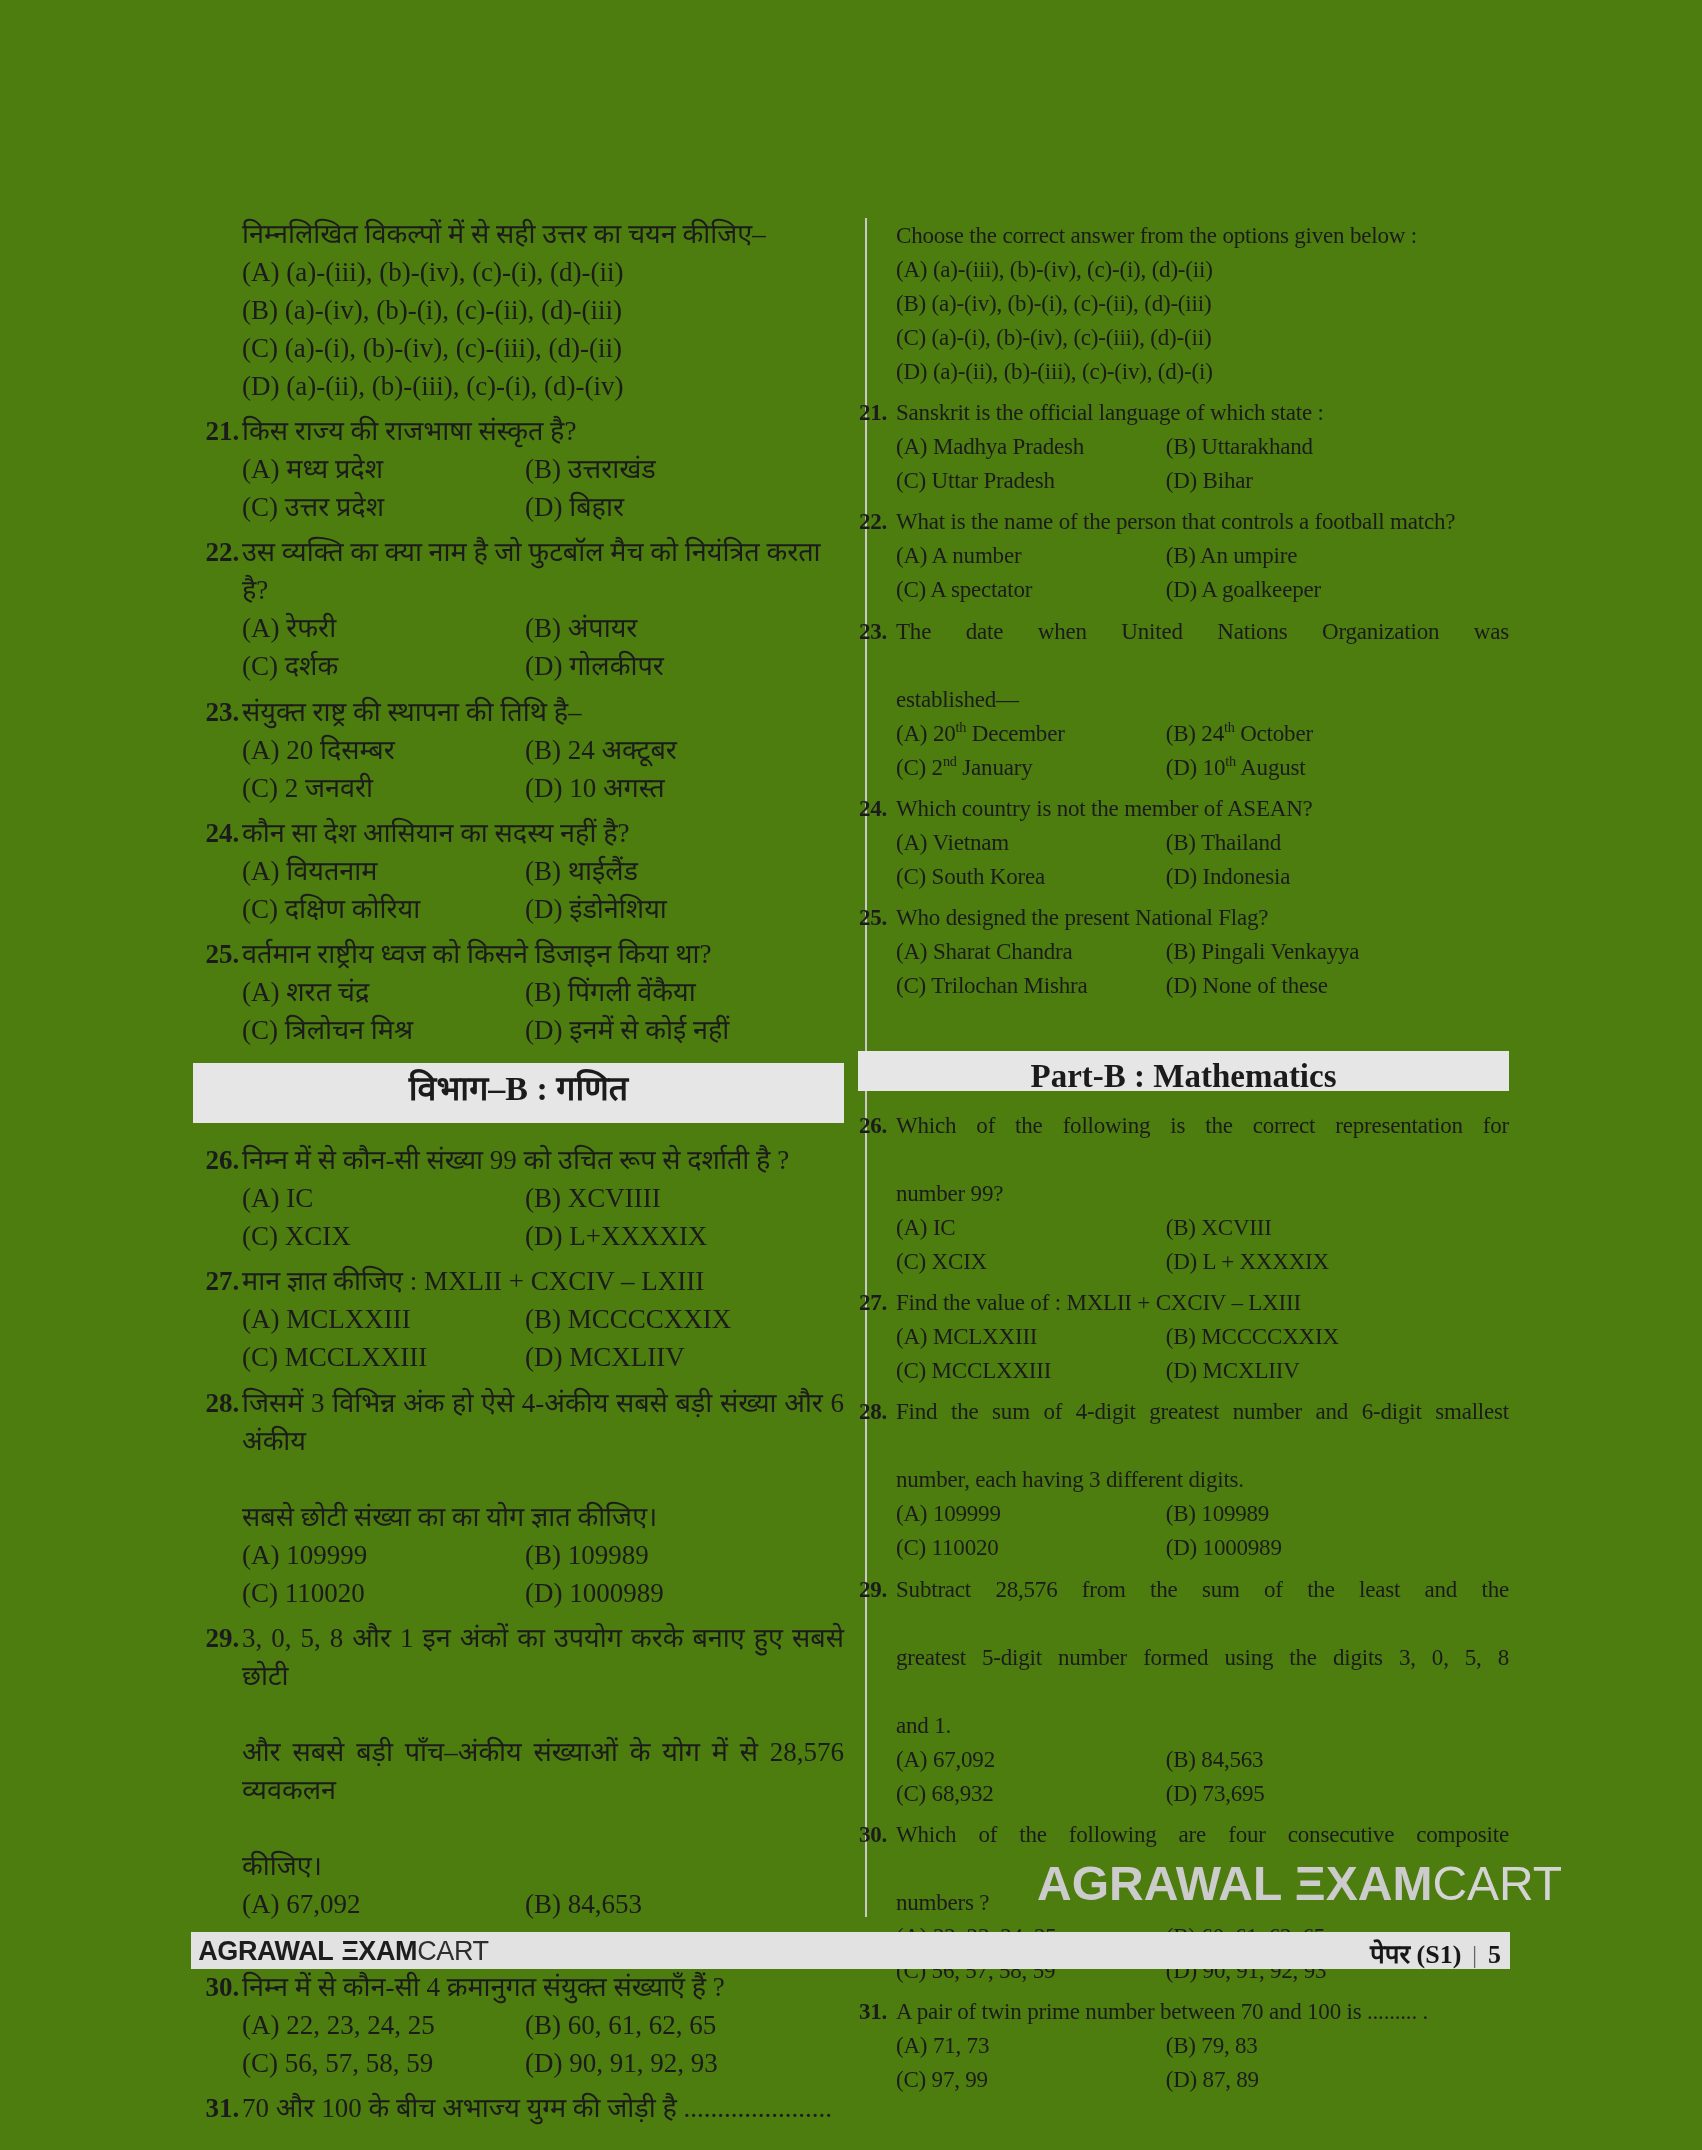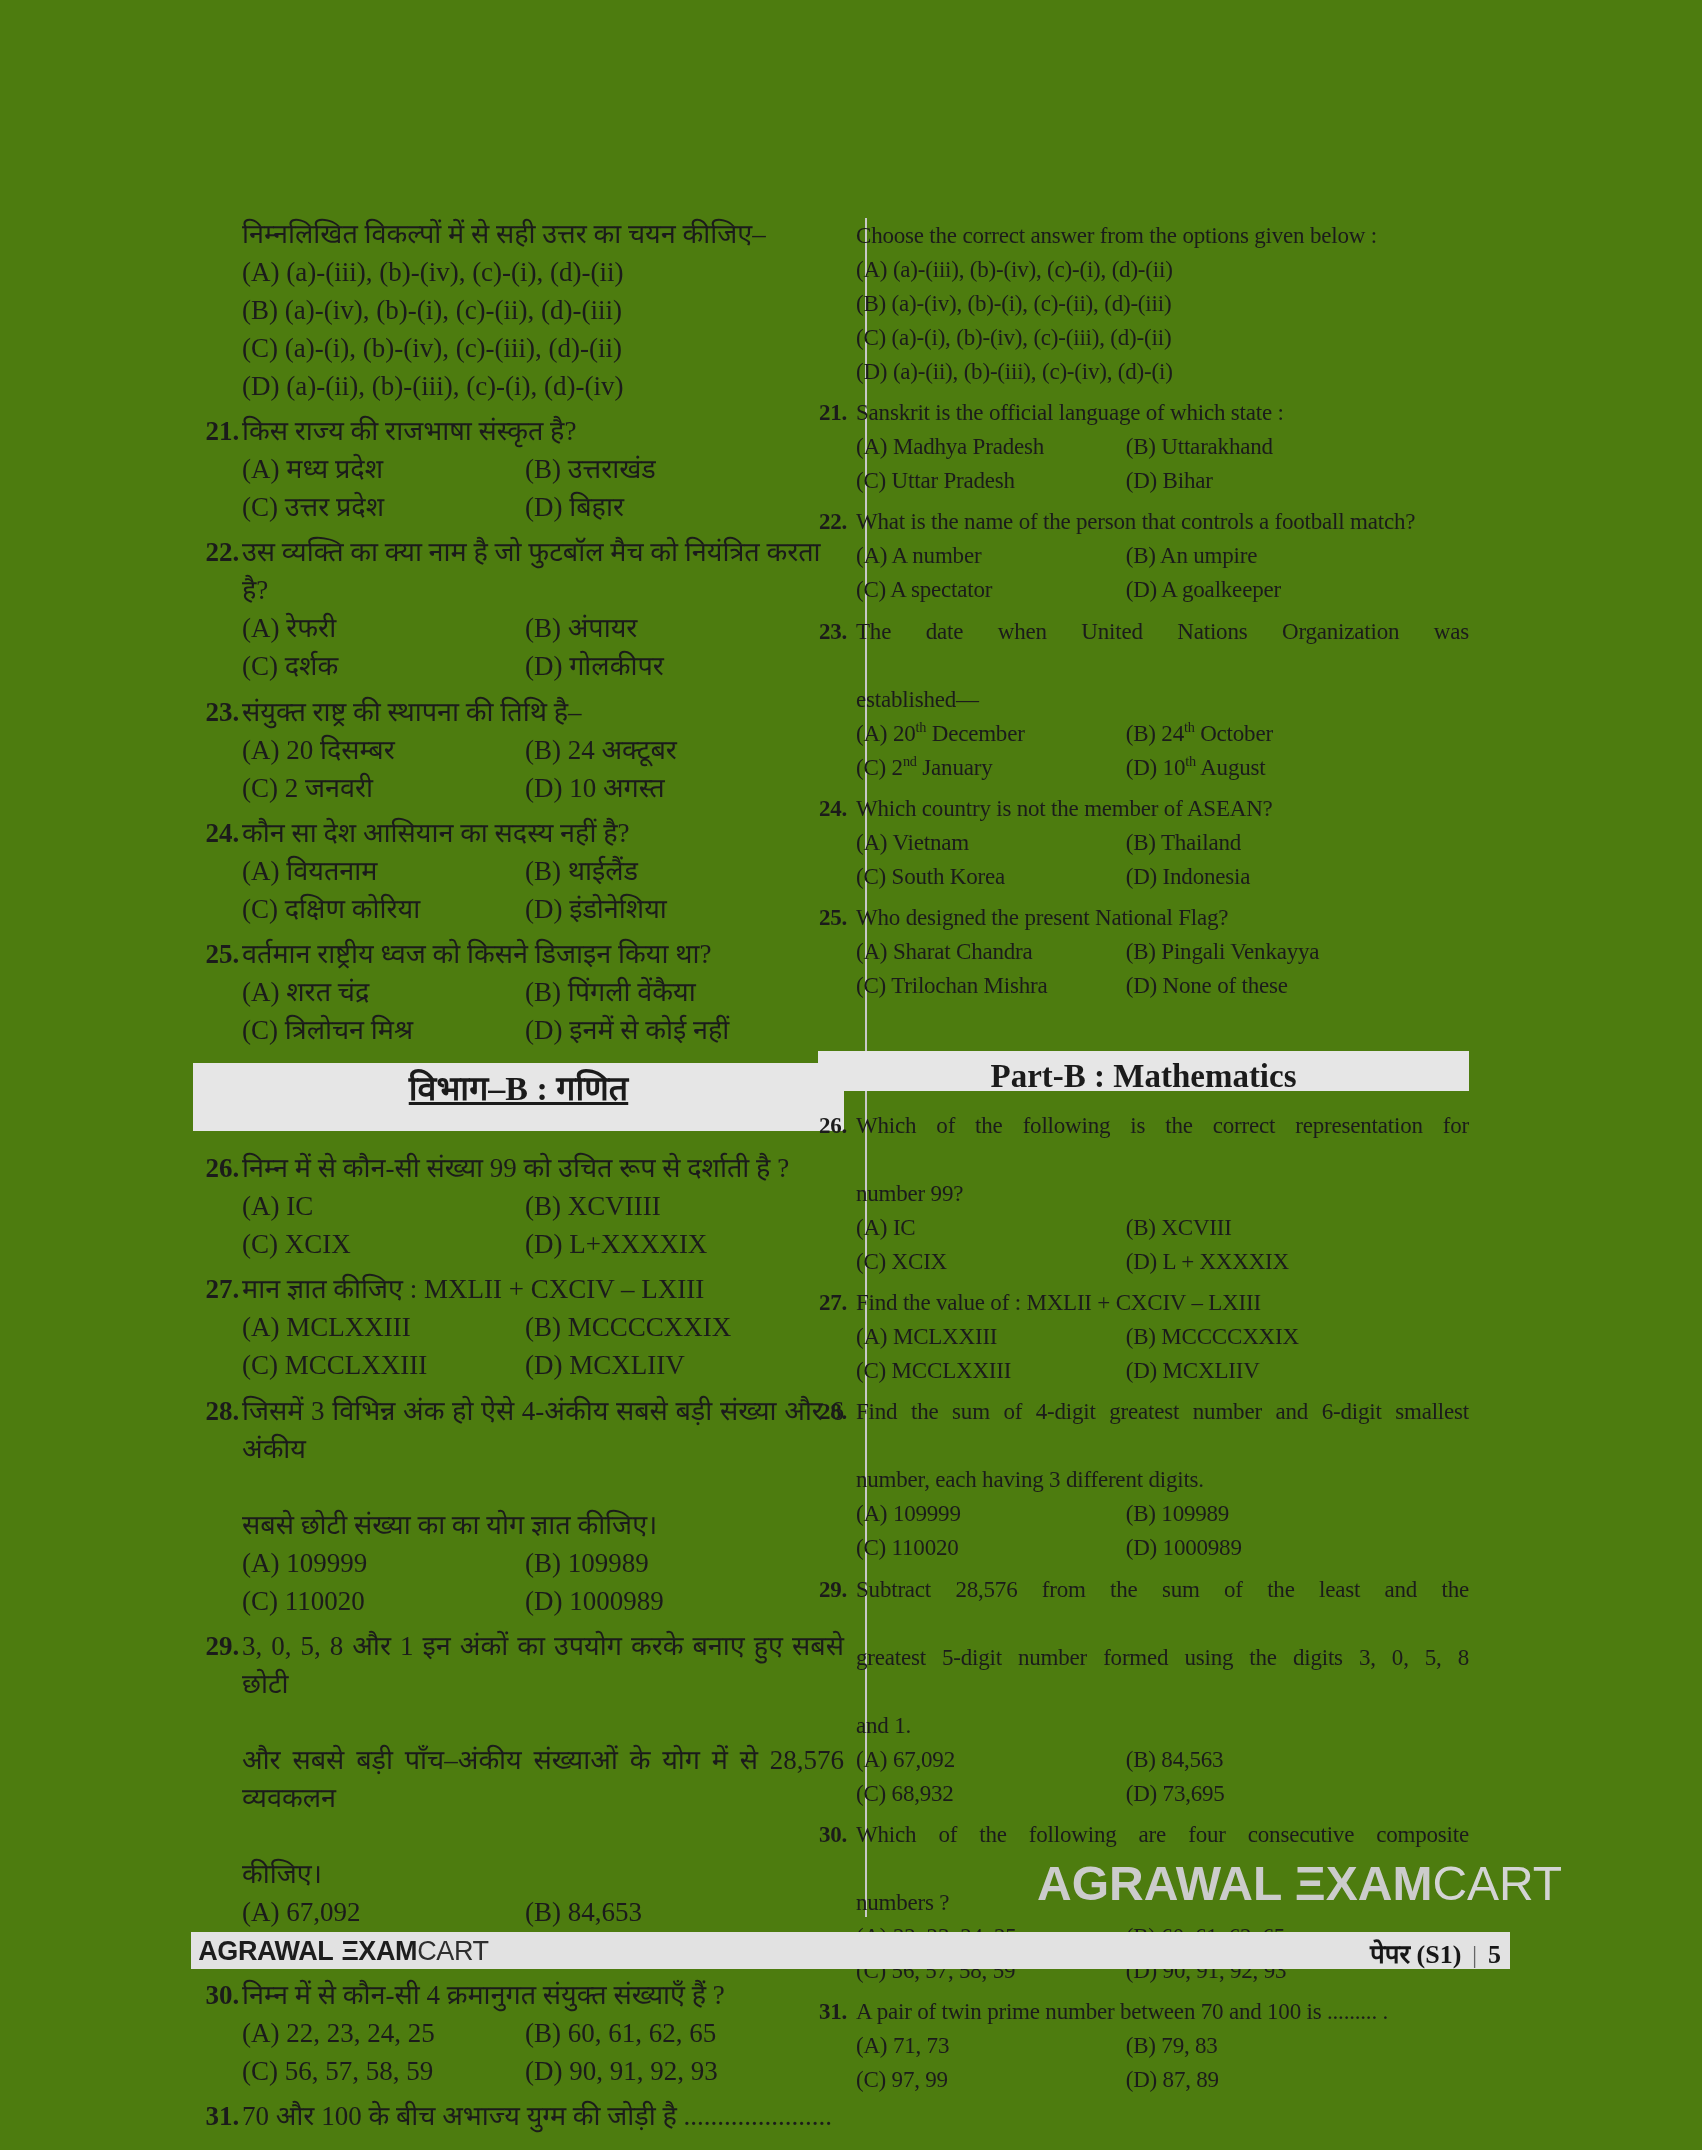--- a/index.html
+++ b/index.html
@@ -1,37 +1,37 @@
 <!DOCTYPE html>
 <html style="font-size:14.3px"><head>
 <meta charset="utf-8">
 <style>
   html,body{margin:0;padding:0;background:#ffffff;}
   .page{position:relative;width:1703px;height:2150px;background:#4d7c0f;overflow:hidden;
         font-family:"Liberation Serif","DejaVu Serif",serif;color:#1b1b1b;}
   .divider{position:absolute;left:865px;top:218px;width:1.8px;height:1699px;background:#c9c9c9;}
   .col{position:absolute;}
   .col-left{left:193px;top:215px;width:651px;font-size:27px;line-height:38px;}
-  .col-right{left:818px;top:219px;width:651px;font-size:23px;line-height:34px;letter-spacing:-0.2px;}
+  .col-right{left:858px;top:219px;width:651px;font-size:23px;line-height:34px;letter-spacing:-0.2px;}
   .q{position:relative;margin-bottom:7.2px;}
   .qnum{position:absolute;top:0;font-weight:bold;}
   .col-left .qnum{left:12.5px;}
   .col-right .qnum{left:0.9px;}
   .col-left .qbody{padding-left:49px;}
   .col-right .qbody{padding-left:38px;}
   .jline{text-align:justify;}
   .jline::after{content:"";display:inline-block;width:100%;height:0;}
   .lline{text-align:left;}
   .opts{display:grid;}
   .col-left .opts{grid-template-columns:47% 53%;}
   .col-right .opts{grid-template-columns:44% 56%;}
   .opt{white-space:nowrap;}
   .iopt{display:block;}
   .section-bar{background:#e6e6e6;text-align:center;font-weight:bold;}
-  .section-bar-left{height:68px;line-height:52px;font-size:34px;margin:14.3px 0 18px;text-decoration:underline;}
+  .section-bar-left{height:60px;line-height:52px;font-size:34px;margin:14.3px 0 18px;}
   .section-bar-right{height:40px;line-height:50px;font-size:33px;margin:48px 0 18px;letter-spacing:0;}
   .sup{font-size:0.62em;vertical-align:super;line-height:0;}
   .watermark{position:absolute;left:1037px;top:1856px;font-family:"Liberation Sans","DejaVu Sans",sans-serif;
              font-size:48px;font-weight:bold;color:#cccccc;white-space:nowrap;letter-spacing:0;}
   .watermark .wm2{margin-left:12.5px;}
   .watermark .wm3{font-weight:400;color:#d4d4d4;}
   .footer{position:absolute;left:191px;top:1932px;width:1319px;height:37px;background:#e2e2e2;}
   .logo{position:absolute;left:7.2px;top:3.6px;font-family:"Liberation Sans","DejaVu Sans",sans-serif;
         font-size:27px;font-weight:bold;color:#1d1d1d;letter-spacing:-0.4px;white-space:nowrap;}
   .logo .lg2{margin-left:8px;}

